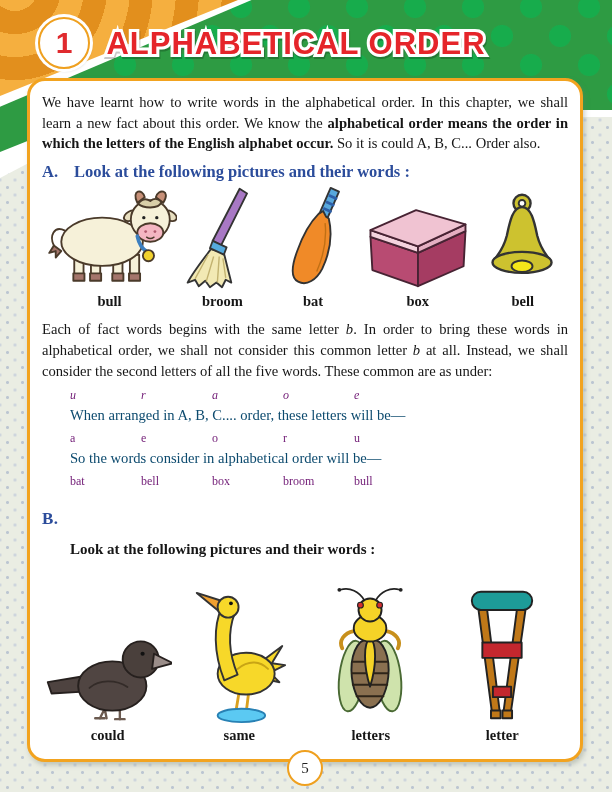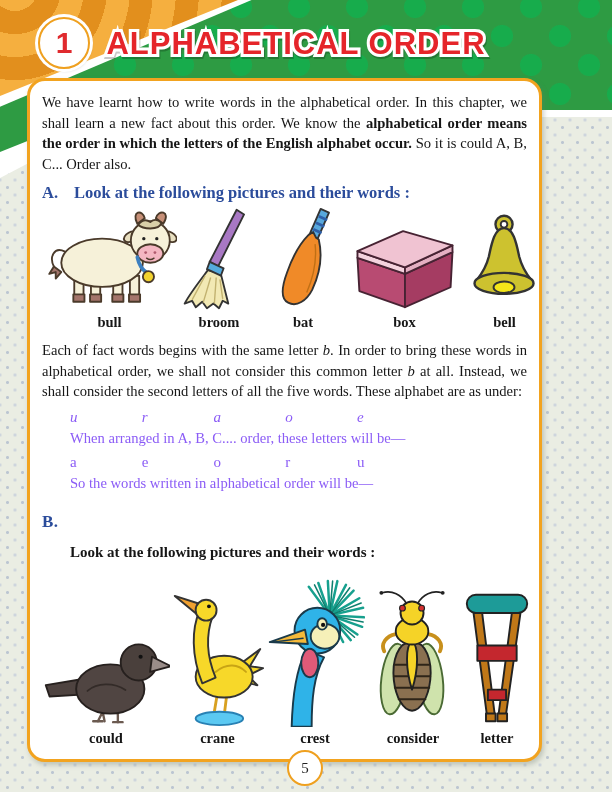--- a/index.html
+++ b/index.html
@@ -36,35 +36,35 @@
   .chapter-circle{
     position:absolute; left:38px; top:17px; width:48px; height:48px; border-radius:50%;
     background:#fff; border:2.5px solid #EFA01F; box-shadow:0 0 0 3px #fff, 1px 2px 3px rgba(0,0,0,.25);
     display:flex; align-items:center; justify-content:center;
     font-family:"Liberation Sans", sans-serif; font-weight:bold; font-size:30px; color:#E02A2E;
   }
   .title-svg{position:absolute; left:100px; top:14px; width:440px; height:56px; overflow:visible;
     filter:drop-shadow(1px 2px 0 rgba(0,0,0,.22));}
   
   .box{
-    position:absolute; left:27px; top:78px; width:515px; height:684px; box-sizing:border-box;
+    position:absolute; left:27px; top:78px; width:556px; height:684px; box-sizing:border-box;
     background:#fff; border:3px solid #F2A31F; border-radius:18px;
     padding:11px 12px 0 12px; box-shadow:2px 3px 5px rgba(110,120,110,.35);
   }
   .body-text{margin:0; font-size:14.6px; line-height:1.42; text-align:justify; color:#161616;}
   .heading-a{margin:8px 0 0 0; display:flex; gap:16px; color:#2B4C9B; font-weight:bold; font-size:16.5px;}
   .pic-row{display:flex; align-items:flex-end; margin-top:4px;}
   .pic-cell{flex:1; display:flex; flex-direction:column; align-items:center; justify-content:flex-end;}
   .pic-label{font-weight:bold; font-size:14.5px; margin-top:3px; color:#161616;}
   .para2{margin-top:9px;}
-  .row-cols{margin:7px 0 0 28px; font-size:15px; color:#8b5cf6;}
+  .row-cols{margin:7px 0 0 28px; font-size:12px; color:#701a75;}
   .row-cols .col{display:inline-block; width:68px;}
   .italic-cols{font-style:italic;}
   .bold-cols{font-weight:normal;}
-  .line-text{margin:4px 0 0 28px; font-size:14.6px; color:#8b5cf6;}
+  .line-text{margin:4px 0 0 28px; font-size:14.6px; color:#0c4a6e;}
   .heading-b{margin:20px 0 0 0; display:flex; gap:15px; color:#2B4C9B; font-weight:bold; font-size:17px; letter-spacing:.3px;}
   .sub-b{margin:12px 0 0 28px; font-weight:bold; font-size:15px; color:#161616;}
   .pic-row2{margin-top:6px; height:180px;}
   .page-circle{
     position:absolute; left:287px; top:750px; width:36px; height:36px; box-sizing:border-box;
     border-radius:50%; background:#fff; border:2.5px solid #EFA01F; z-index:5;
     display:flex; align-items:center; justify-content:center; font-size:15px; color:#222;
   }
   svg.art{display:block;}
 </style>
@@ -174,42 +174,49 @@
             <circle cx="42" cy="14" r="3.5" fill="#fff" stroke-width="2"></circle>
             <path d="M42,18 C32,18 29,34 26,48 C23,60 17,68 13,73 L71,73 C67,68 61,60 58,48 C55,34 52,18 42,18 Z" fill="#CDC22F"></path>
             <ellipse cx="42" cy="76" rx="31" ry="11" fill="#CDC22F"></ellipse>
             <ellipse cx="42" cy="80" rx="11" ry="6" fill="#F4E619" stroke-width="2"></ellipse>
           </g>
         </svg>
         <div class="pic-label">bell</div>
       </div>
     </div>
 
-    <p class="body-text para2"><span>Each of fact words begins with the same letter </span><i>b</i><span>. In order to bring these words in alphabetical order, we shall not consider this common letter </span><i>b</i><span> at all. Instead, we shall consider the second letters of all the five words. These alphabet are as under:</span></p>
+    <p class="body-text para2"><span>Each of fact words begins with the same letter </span><i>b</i><span>. In order to bring these words in alphabetical order, we shall not consider this common letter </span><i>b</i><span> at all. Instead, we shall consider the second letters of all the five words. These common are as under:</span></p>
 
     <div class="row-cols italic-cols">
       <span class="col">u</span>
       <span class="col">r</span>
       <span class="col">a</span>
       <span class="col">o</span>
       <span class="col">e</span>
     </div>
 
     <div class="line-text">When arranged in A, B, C.... order, these letters will be—</div>
 
     <div class="row-cols bold-cols">
       <span class="col">a</span>
       <span class="col">e</span>
       <span class="col">o</span>
       <span class="col">r</span>
       <span class="col">u</span>
     </div>
 
-    <div class="line-text">So the words written in alphabetical order will be—</div>
-
+    <div class="line-text">So the words consider in alphabetical order will be—</div>
+
+    <div class="row-cols bold-cols">
+      <span class="col">bat</span>
+      <span class="col">bell</span>
+      <span class="col">box</span>
+      <span class="col">broom</span>
+      <span class="col">bull</span>
+    </div>
 
     <div class="heading-b">
       <span>B.</span>
     </div>
 
     <div class="sub-b">Look at the following pictures and their words :</div>
 
     <div class="pic-row pic-row2">
 
       <div class="pic-cell">
@@ -235,64 +242,43 @@
             <ellipse cx="52" cy="131" rx="25" ry="7" fill="#5BC9F2" stroke="#2881B4"></ellipse>
             <path d="M76,72 L95,58 L84,76 L98,78 L82,86 L92,96 L74,92 Z" fill="#F7D829"></path>
             <ellipse cx="57" cy="87" rx="30" ry="22" fill="#F7D829"></ellipse>
             <path d="M48,82 C60,72 72,74 80,82" fill="none" stroke="#C8A415"></path>
             <path d="M34,94 C22,64 23,36 31,18 L45,23 C38,42 38,64 48,88 Z" fill="#F7D829"></path>
             <polygon points="30,10 5,2 28,21" fill="#F0A030"></polygon>
             <circle cx="38" cy="17" r="11" fill="#F7D829"></circle>
             <circle cx="41" cy="13" r="2" fill="#111" stroke="none"></circle>
           </g>
         </svg>
-        <div class="pic-label">crane</div>
-      </div>
-
-      <div class="pic-cell">
-        <svg class="art" width="100" height="148" viewBox="0 0 105 155">
-          <g stroke="#1A3A4A" stroke-width="2" stroke-linejoin="round" stroke-linecap="round">
-            <g stroke="#17A08E" stroke-width="2.6">
-              <path d="M68,38 L46,8 M68,38 L56,4 M68,38 L66,2 M68,38 L76,2 M68,38 L85,6 M68,38 L93,12 M68,38 L99,20 M68,38 L103,30 M68,38 L104,40 M68,38 L102,50 M68,38 L97,58 M68,38 L90,64 M68,38 L82,66" fill="none"></path>
-            </g>
-            <g stroke="#0E7E6E" stroke-width="1.6">
-              <path d="M68,38 L52,6 M68,38 L71,2 M68,38 L89,9 M68,38 L101,25 M68,38 L103,45 M68,38 L94,61" fill="none"></path>
-            </g>
-            <path d="M28,155 C29,120 33,96 43,74 L62,82 C51,102 49,126 49,155 Z" fill="#2FB3E8"></path>
-            <circle cx="55" cy="54" r="24" fill="#2FB3E8"></circle>
-            <ellipse cx="63" cy="60" rx="15" ry="13" fill="#F6F0B8"></ellipse>
-            <ellipse cx="47" cy="88" rx="9" ry="15" fill="#E05A78"></ellipse>
-            <polygon points="5,66 42,53 45,68" fill="#F5B93A"></polygon>
-            <path d="M8,66 L40,62" stroke-width="1.4" fill="none"></path>
-            <ellipse cx="60" cy="47" rx="5" ry="6" fill="#F6F0B8"></ellipse>
-            <circle cx="61" cy="48" r="2.2" fill="#111" stroke="none"></circle>
-          </g>
-        </svg>
-        <div class="pic-label">crest</div>
-      </div>
+        <div class="pic-label">same</div>
+      </div>
+
 
       <div class="pic-cell">
         <svg class="art" width="96" height="139" viewBox="0 0 100 145">
           <g stroke="#222" stroke-width="2" stroke-linejoin="round" stroke-linecap="round">
             <path d="M43,16 C38,7 28,2 18,5 M55,16 C60,7 70,2 80,5" stroke-width="1.8" fill="none"></path>
             <circle cx="17" cy="5" r="2" fill="#222" stroke="none"></circle>
             <circle cx="81" cy="5" r="2" fill="#222" stroke="none"></circle>
             <path d="M32,48 C22,50 16,58 20,66 M66,48 C76,50 82,58 78,66 M30,96 C20,99 16,107 21,113 M68,96 C78,99 82,107 77,113" stroke="#C8901C" stroke-width="4" fill="none"></path>
             <ellipse cx="30" cy="95" rx="13" ry="37" fill="#CFE3AC" stroke="#4A6A34" transform="rotate(7 30 95)"></ellipse>
             <ellipse cx="68" cy="95" rx="13" ry="37" fill="#CFE3AC" stroke="#4A6A34" transform="rotate(-7 68 95)"></ellipse>
             <path d="M49,56 C64,56 70,76 68,96 C66,114 58,128 49,128 C40,128 32,114 30,96 C28,76 34,56 49,56 Z" fill="#8A7050"></path>
             <path d="M31,80 h36 M30,92 h38 M31,104 h36 M35,116 h28" stroke="#2E2418" fill="none"></path>
             <path d="M49,56 C56,60 56,84 49,106 C42,84 42,60 49,56 Z" fill="#F5D327"></path>
             <ellipse cx="49" cy="45" rx="17" ry="14" fill="#F5D327"></ellipse>
             <circle cx="49" cy="26" r="12" fill="#F5D327"></circle>
             <circle cx="39" cy="21" r="3" fill="#D32F2F" stroke-width="1.2"></circle>
             <circle cx="59" cy="21" r="3" fill="#D32F2F" stroke-width="1.2"></circle>
           </g>
         </svg>
-        <div class="pic-label">consider</div>
+        <div class="pic-label">letters</div>
       </div>
 
       <div class="pic-cell">
         <svg class="art" width="72" height="139" viewBox="0 0 75 145">
           <g stroke="#222" stroke-width="2" stroke-linejoin="round">
             <polygon points="13,26 22,26 35,131 27,133" fill="#C07818"></polygon>
             <polygon points="53,26 62,26 47,131 39,133" fill="#C07818"></polygon>
             <rect x="6" y="7" width="63" height="19" rx="9.5" fill="#1D9B98"></rect>
             <rect x="17" y="60" width="41" height="16" fill="#C4272E"></rect>
             <rect x="28" y="106" width="19" height="11" fill="#C4272E"></rect>

